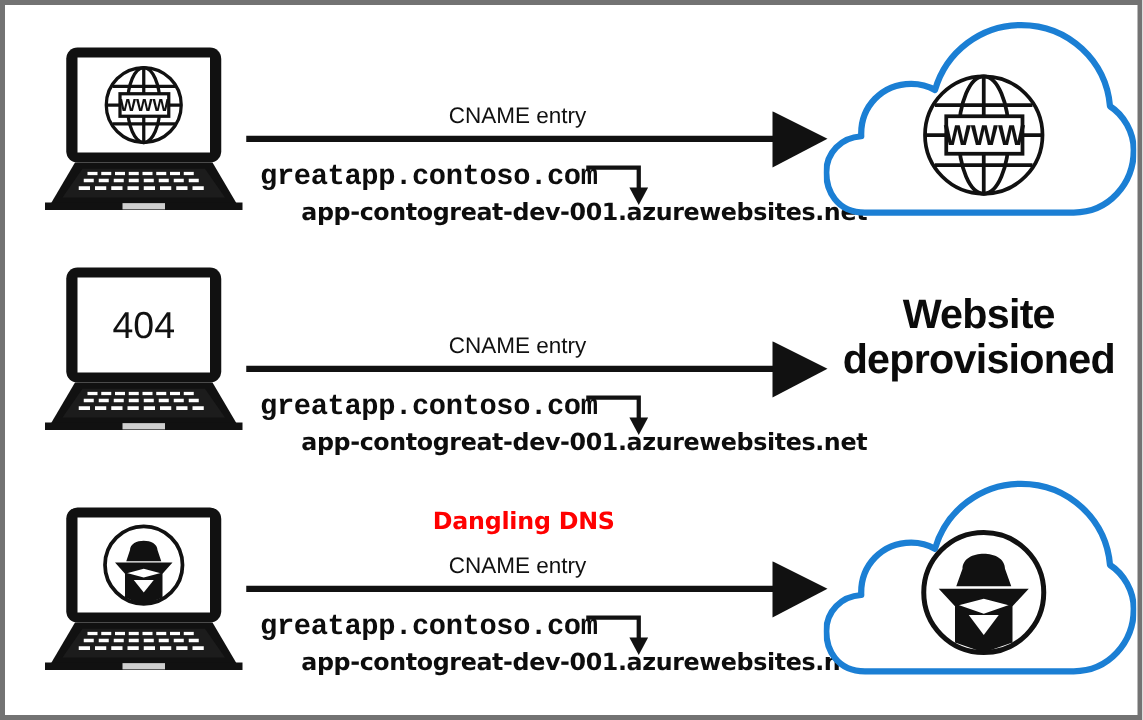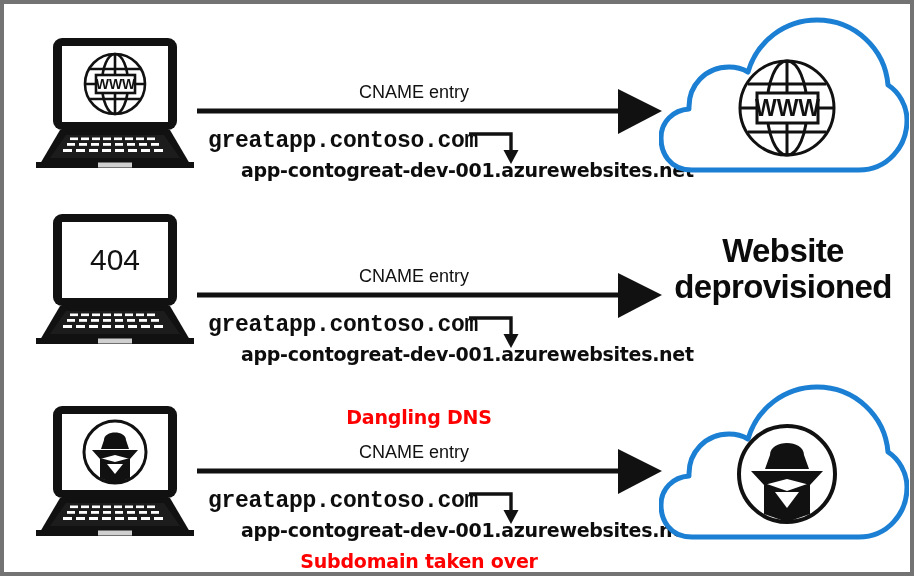--- a/index.html
+++ b/index.html
@@ -325,21 +325,20 @@
     </div>
 
     <div class="dns-from" style="top:124px;">greatapp.contoso.com</div>
     <div class="elbow" style="left:463px;top:122px;">
       <svg viewBox="0 0 70 40" width="70" height="40">
         <path d="M2 8 L44 8 L44 26" stroke="#111111" stroke-width="3.4" fill="none"></path>
         <polygon points="36.5,24 51.5,24 44,38" fill="#111111"></polygon>
       </svg>
     </div>
     <div class="dns-to" style="top:155px;">app-contogreat-dev-001.azurewebsites.net</div>
-    <div class="status-label" style="top:186px;color:#ff0000;">Subdomain taken over</div>
 
     <div class="cloud" style="top:15px;">
       <svg viewBox="0 0 250 175" width="250" height="175">
         <path d="M33 158
                  C10 158 2 140 2 126
                  C2 110 14 98 30 97
                  C29 73 47 55 70 55
                  C77 55 84 57 89 60
                  C98 29 126 8 158 8
                  C196 8 226 37 229 73

